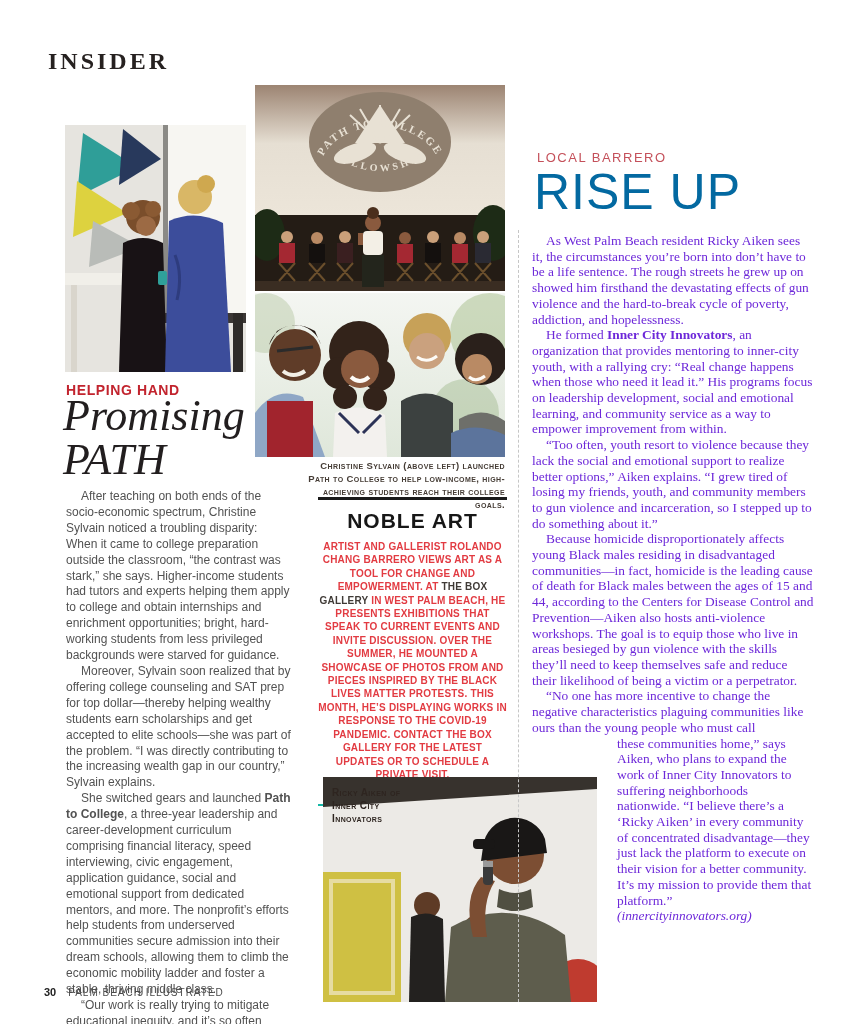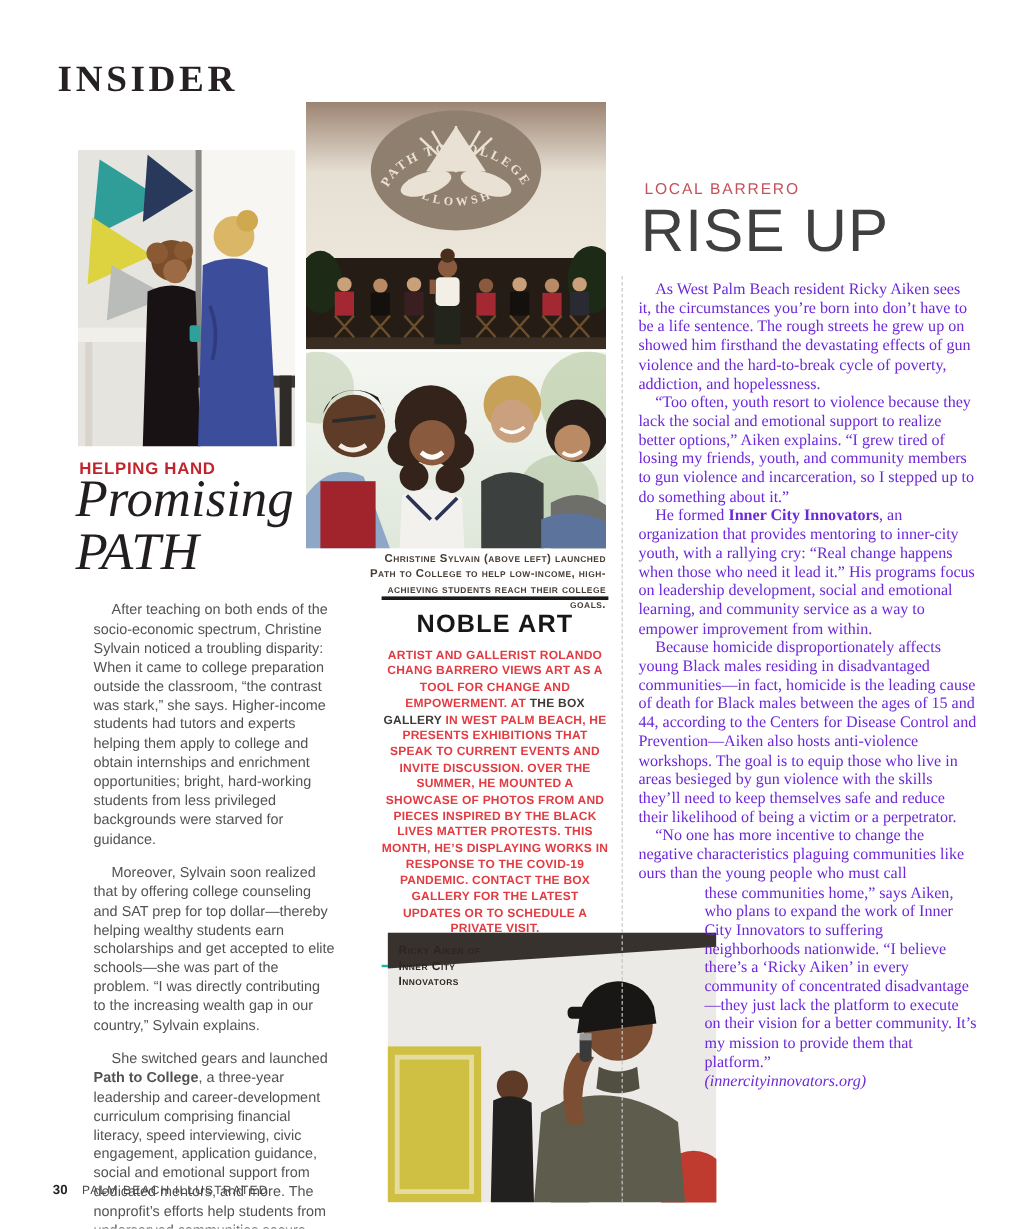--- a/index.html
+++ b/index.html
@@ -1,40 +1,40 @@
 <!DOCTYPE html>
 <html><head>
 <meta charset="utf-8">
 <style>
   html,body{margin:0;padding:0;background:#ffffff;}
   .page{position:relative;width:848px;height:1024px;background:#ffffff;overflow:hidden;
         font-family:"Liberation Sans",sans-serif;}
   .abs{position:absolute;}
 
   
-  .masthead{left:48px;top:48px;font-family:"Liberation Serif",serif;font-size:31px;
+  .masthead{left:48px;top:48px;font-family:"Liberation Serif",serif;font-size:24px;
             letter-spacing:3px;color:#262120;font-weight:600;}
 
   
   .kicker{font-weight:bold;font-size:14px;letter-spacing:.6px;color:#c2242e;}
   .kicker.light{font-weight:normal;font-size:13px;letter-spacing:1.5px;color:#c4505a;}
   .article-title{font-family:"Liberation Serif",serif;font-style:italic;font-size:44px;
                  line-height:44px;color:#221e1f;}
-  .rise-title{font-weight:300;font-size:50px;letter-spacing:1px;color:#404040;line-height:52px;}
+  .rise-title{font-weight:300;font-size:50px;letter-spacing:1px;color:#0369a1;line-height:52px;}
 
   
   .body-sans{font-size:12px;line-height:15.9px;color:#525252;width:225px;}
-  .body-sans p{margin:12px;text-indent:15px;}
+  .body-sans p{margin:0;text-indent:15px;}
   .body-serif{font-family:"Liberation Serif",serif;font-size:13.4px;line-height:15.7px;
               color:#6d28d9;width:282px;}
   .body-serif p{margin:0;text-indent:14px;}
   .b{font-weight:bold;}
   .i{font-style:italic;}
   .noindent{text-indent:0 !important;}
-  .wrap-narrow{margin-left:55px;}
+  .wrap-narrow{margin-left:85px;}
 
   
   .photo-caption{font-weight:bold;font-size:9.5px;line-height:13px;color:#453c35;
                  font-variant:small-caps;letter-spacing:.4px;text-align:right;width:208px;}
   .photo-label{font-weight:bold;font-size:10px;line-height:13px;color:#2e2520;
                font-variant:small-caps;letter-spacing:.4px;width:78px;}
 
   
   .noble-box{left:318px;top:497px;width:189px;border-top:3px solid #1a1a1a;
              border-bottom:2px solid #14b8a6;text-align:center;padding-bottom:9px;}
@@ -231,22 +231,22 @@
     </svg>
     <div class="photo-label" style="position:absolute;left:9px;top:9px;">Ricky Aiken of Inner City Innovators</div>
   </div>
 
   <div class="abs divider"></div>
 
   <div class="abs kicker light" style="left:537px;top:150px;">LOCAL BARRERO</div>
   <div class="abs rise-title" style="left:534px;top:166px;">RISE UP</div>
   <div class="abs body-serif" style="left:532px;top:233px;">
     <p>As West Palm Beach resident Ricky Aiken sees it, the circumstances you’re born into don’t have to be a life sentence. The rough streets he grew up on showed him firsthand the devastating effects of gun violence and the hard-to-break cycle of poverty, addiction, and hopelessness.</p>
+    <p><span>He formed </span><span class="b">Inner City Innovators</span><span>, an organization that provides mentoring to inner-city youth, with a rallying cry: “Real change happens when those who need it lead it.” His programs focus on leadership development, social and emotional learning, and community service as a way to empower improvement from within.</span></p>
     <p>“Too often, youth resort to violence because they lack the social and emotional support to realize better options,” Aiken explains. “I grew tired of losing my friends, youth, and community members to gun violence and incarceration, so I stepped up to do something about it.”</p>
-    <p><span>He formed </span><span class="b">Inner City Innovators</span><span>, an organization that provides mentoring to inner-city youth, with a rallying cry: “Real change happens when those who need it lead it.” His programs focus on leadership development, social and emotional learning, and community service as a way to empower improvement from within.</span></p>
     <p>Because homicide disproportionately affects young Black males residing in disadvantaged communities—in fact, homicide is the leading cause of death for Black males between the ages of 15 and 44, according to the Centers for Disease Control and Prevention—Aiken also hosts anti-violence workshops. The goal is to equip those who live in areas besieged by gun violence with the skills they’ll need to keep themselves safe and reduce their likelihood of being a victim or a perpetrator.</p>
     <p>“No one has more incentive to change the negative characteristics plaguing communities like ours than the young people who must call</p>
     <div class="wrap-narrow">
       <p class="noindent">these communities home,” says Aiken, who plans to expand the work of Inner City Innovators to suffering neighborhoods nationwide. “I believe there’s a ‘Ricky Aiken’ in every community of concentrated disadvantage—they just lack the platform to execute on their vision for a better community. It’s my mission to provide them that platform.”</p>
       <p class="noindent i">(innercityinnovators.org)</p>
     </div>
   </div>
 
   <div class="abs footer">
     <span class="pn">30</span><span class="mag">PALM BEACH ILLUSTRATED</span>

